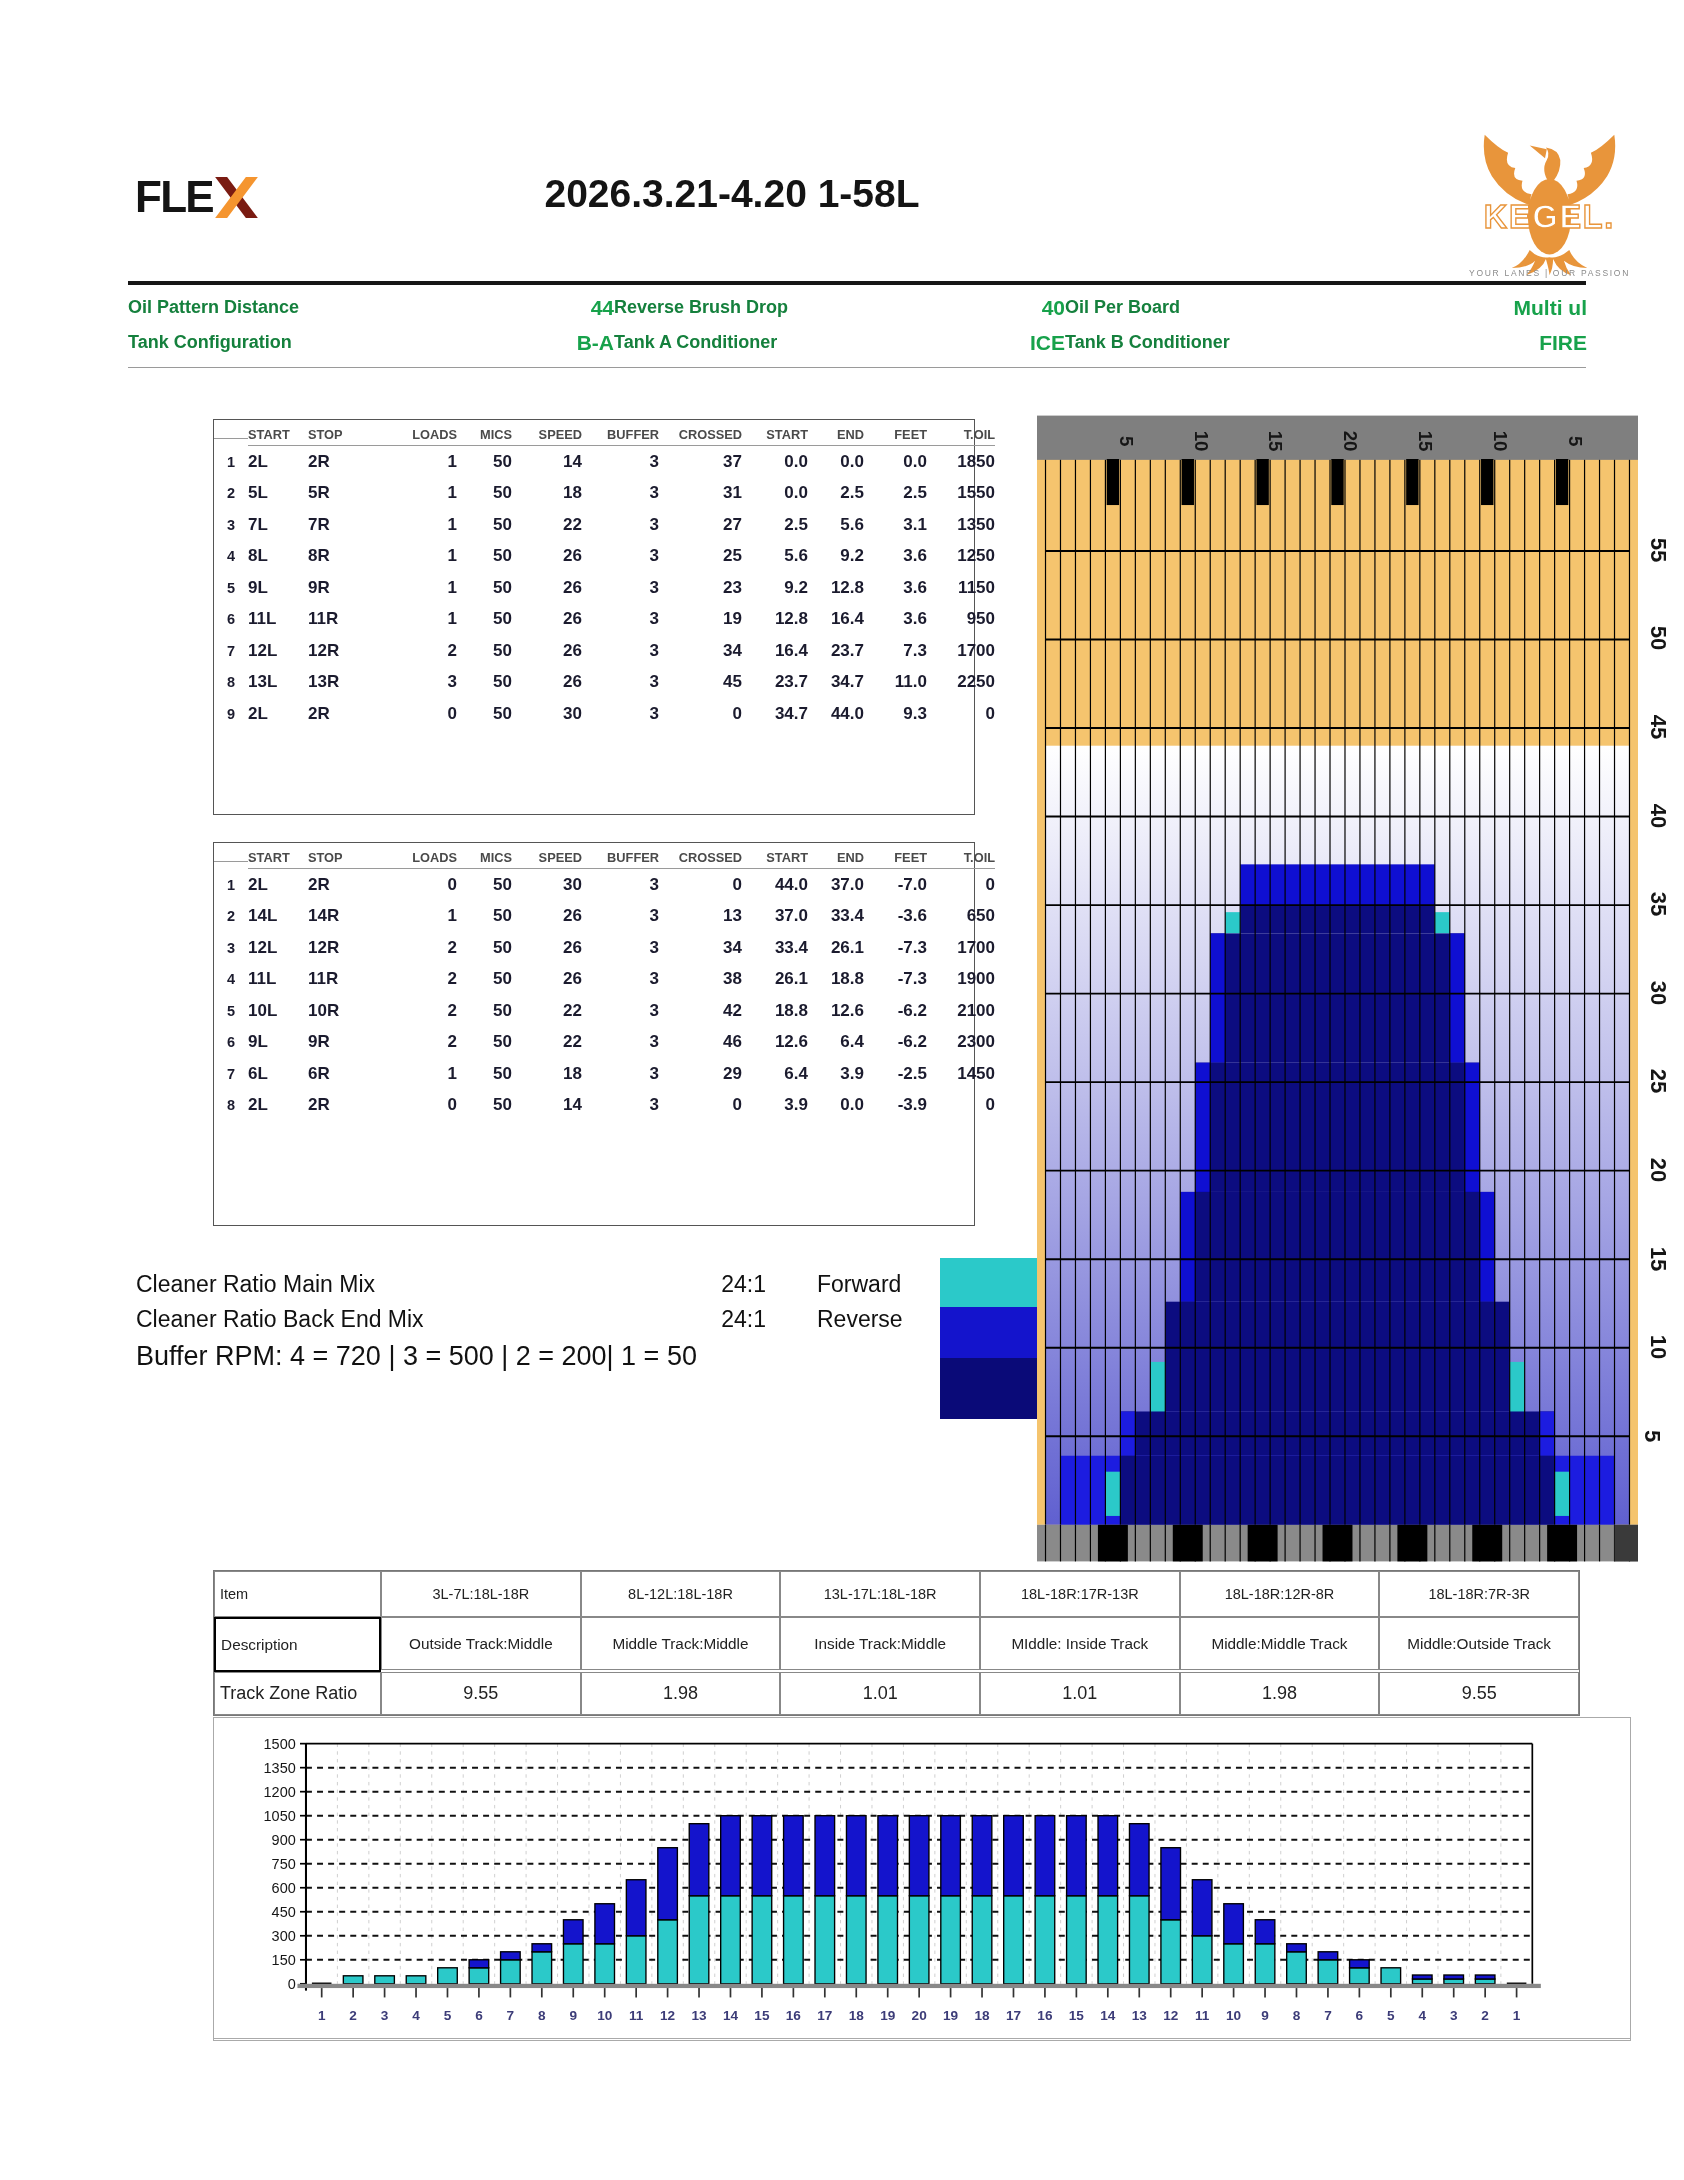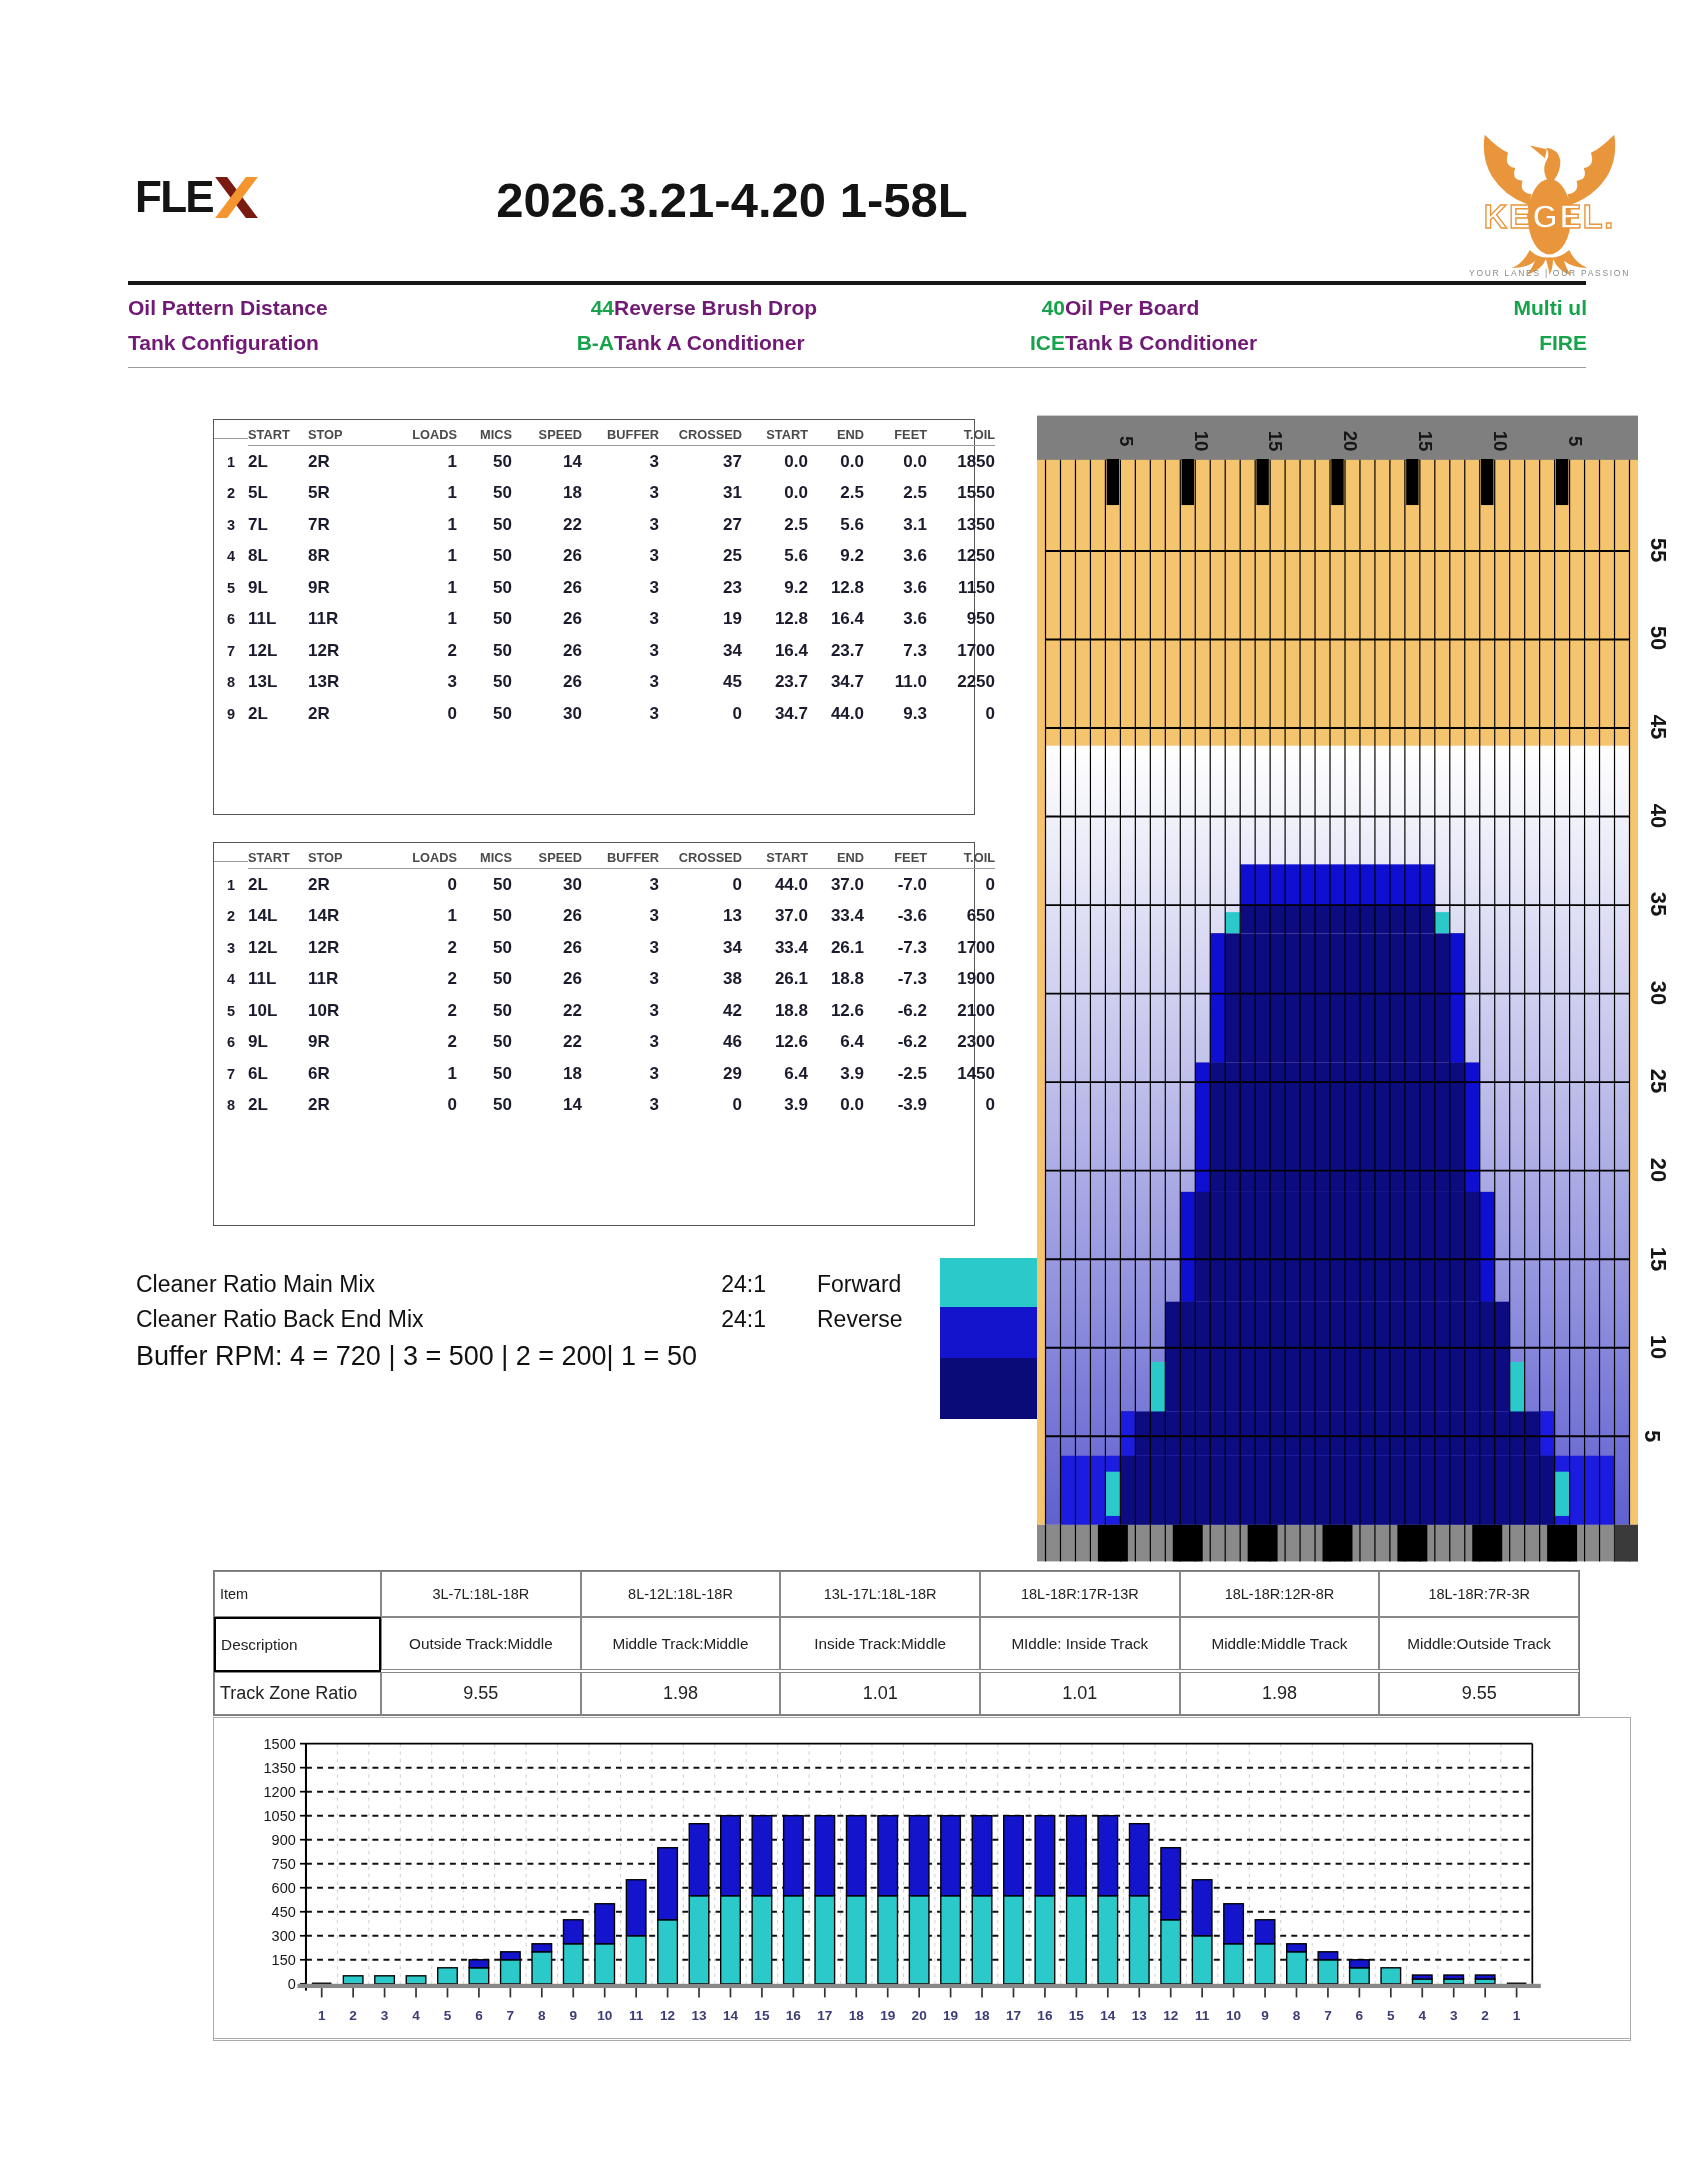--- a/index.html
+++ b/index.html
@@ -6,30 +6,30 @@
   body{font-family:"Liberation Sans", sans-serif; color:#1b1b2e;}
   .page{position:relative;width:1685px;height:2181px;background:#fff;overflow:hidden;}
 
   
   .flex-logo{position:absolute;left:135px;top:175px;display:flex;align-items:center;}
   .flex-logo .fle{font-size:44px;font-weight:900;letter-spacing:-1.7px;color:#141414;line-height:1;}
   .flex-logo svg{margin-left:1.7px;}
 
   
   .title{position:absolute;left:383px;top:172px;width:698px;text-align:center;
-         font-size:49px;font-weight:700;color:#141414;}
+         font-size:39px;font-weight:700;color:#141414;}
 
   
   .kegel{position:absolute;left:1458px;top:124px;width:183px;height:153px;text-align:center;}
 
   
   .info{position:absolute;left:128px;top:281px;width:1458px;
         border-top:4.3px solid #161616;border-bottom:1.7px solid #9a9a9a;padding:5.1px 0 6.8px 0;}
   .info-row{display:grid;grid-template-columns:294px 192px 281px 170px 256px 266px;height:35px;align-items:center;}
-  .info-label{font-size:21px;font-weight:700;color:#701a75;}
+  .info-label{font-size:18px;font-weight:700;color:#15803d;}
   .info-value{font-size:21px;font-weight:700;text-align:right;}
 
   
   .pass-box{position:absolute;left:213px;width:760px;border:1.7px solid #555;background:#fff;}
   .pass-grid{display:grid;grid-template-columns:34px 60px 77px 72px 55px 70px 77px 83px 66px 56px 63px 68px;
              align-items:center;}
   .pass-head{font-size:12.8px;font-weight:700;color:#4a4a4a;padding-top:6.8px;padding-bottom:3.4px;
              border-bottom:1.7px solid #9a9a9a;}
   .pass-cell{font-size:17px;font-weight:700;color:#1b1b2e;height:31.5px;display:flex;align-items:center;}
   .idx{justify-content:center;font-size:14.5px;}

